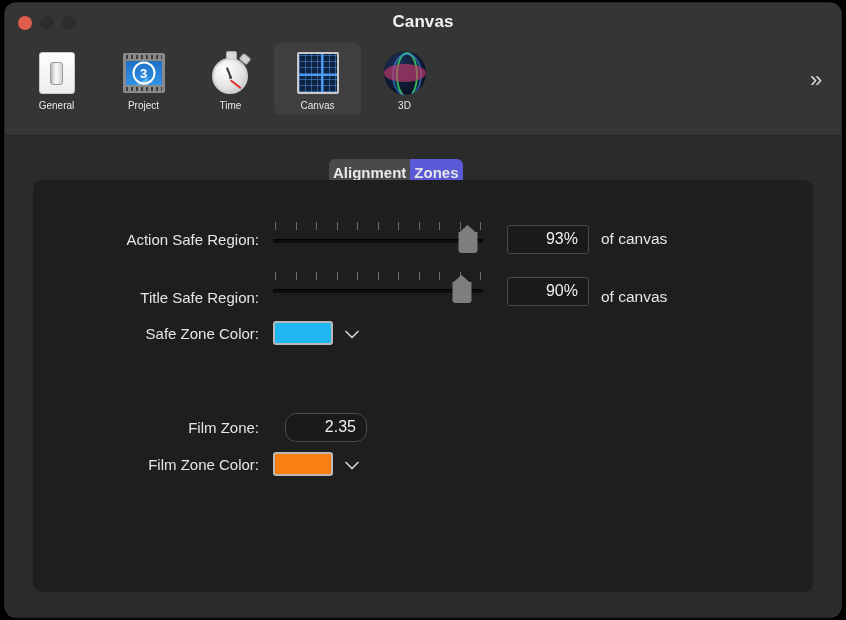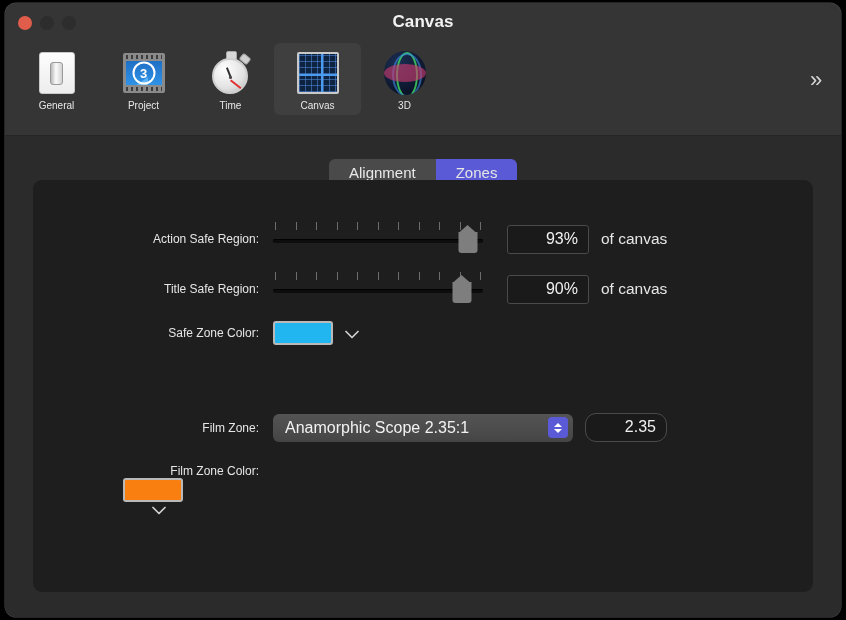--- a/index.html
+++ b/index.html
@@ -321,25 +321,26 @@
     position: absolute;
     left: 324px;
     top: 23px;
     display: flex;
     height: 27px;
     border-radius: 6px;
     overflow: hidden;
     font-size: 15px;
   }
   .seg-btn {
-    padding: 0 20px;
+    padding: 0 4px;
     display: flex; align-items: center; justify-content: center;
     background: #4a4a4a;
     color: #e9e9e9;
     white-space: nowrap;
+    font-weight: bold;
   }
   .seg-btn.active {
     background: #5a5ad6;
     color: #e5e5e5;
   }
 
   .panel {
     position: absolute;
     left: 28px;
     top: 44px;
@@ -352,21 +353,21 @@
   .row {
     position: absolute;
     left: 0;
     display: flex;
     align-items: center;
   }
   .row-label {
     width: 240px;
     text-align: right;
     color: #e6e6e6;
-    font-size: 12px;
+    font-size: 15px;
     padding-right: 14px;
     box-sizing: border-box;
     white-space: nowrap;
   }
 
   
   .slider {
     position: relative;
     width: 210px;
     height: 34px;
@@ -581,21 +582,21 @@
               <i></i>
               <i></i>
           </div>
           <div class="track"></div>
           <div class="thumb" style="left:93%;"></div>
         </div>
         <div class="numfield" style="width:82px; margin-left:24px;">93%</div>
         <div class="suffix">of canvas</div>
       </div>
 
-      <div class="row" style="top:92px;">
+      <div class="row" style="top:92px;align-items:flex-end;">
         <div class="row-label">Title Safe Region:</div>
         <div class="slider">
           <div class="ticks">
             <i></i>
               <i></i>
               <i></i>
               <i></i>
               <i></i>
               <i></i>
               <i></i>
@@ -616,31 +617,24 @@
         <div class="colorwell" id="safe-zone-well" style="background: rgb(33, 182, 239);"></div>
         <div class="chev-down">
           <svg width="14" height="9" viewBox="0 0 14 9">
               <path d="M1 1.5 L7 7.5 L13 1.5" fill="none" stroke="#d0d0d0" stroke-width="1.7" stroke-linecap="round" stroke-linejoin="round"></path>
             </svg>
         </div>
       </div>
 
       <div class="row" style="top:233px;">
         <div class="row-label">Film Zone:</div>
-        <div class="popup" style="width:300px;">
-          <span>Anamorphic Scope 2.35:1</span>
-          <span class="stepper">
-              <i class="up"></i>
-              <i class="dn"></i>
-            </span>
-        </div>
         <div class="numfield" style="width:82px; margin-left:12px;border-radius:11px;">2.35</div>
       </div>
 
-      <div class="row" style="top:284px;flex-direction:column;">
+      <div class="row" style="top:272px;">
         <div class="row-label">Film Zone Color:</div>
         <div class="colorwell" id="film-zone-well" style="background: rgb(249, 128, 16);"></div>
         <div class="chev-down">
           <svg width="14" height="9" viewBox="0 0 14 9">
               <path d="M1 1.5 L7 7.5 L13 1.5" fill="none" stroke="#d0d0d0" stroke-width="1.7" stroke-linecap="round" stroke-linejoin="round"></path>
             </svg>
         </div>
       </div>
 
     </div>

